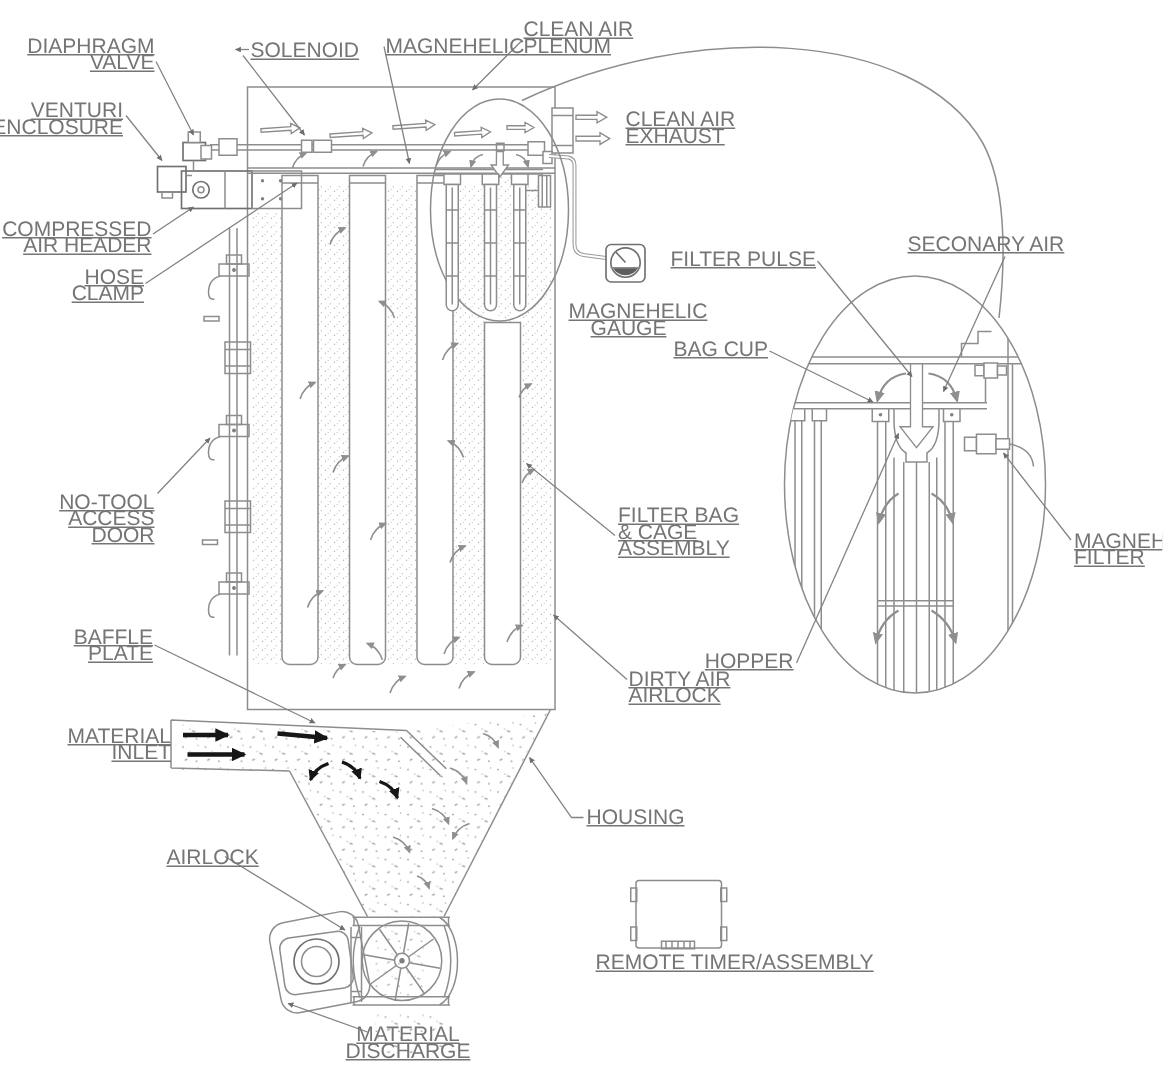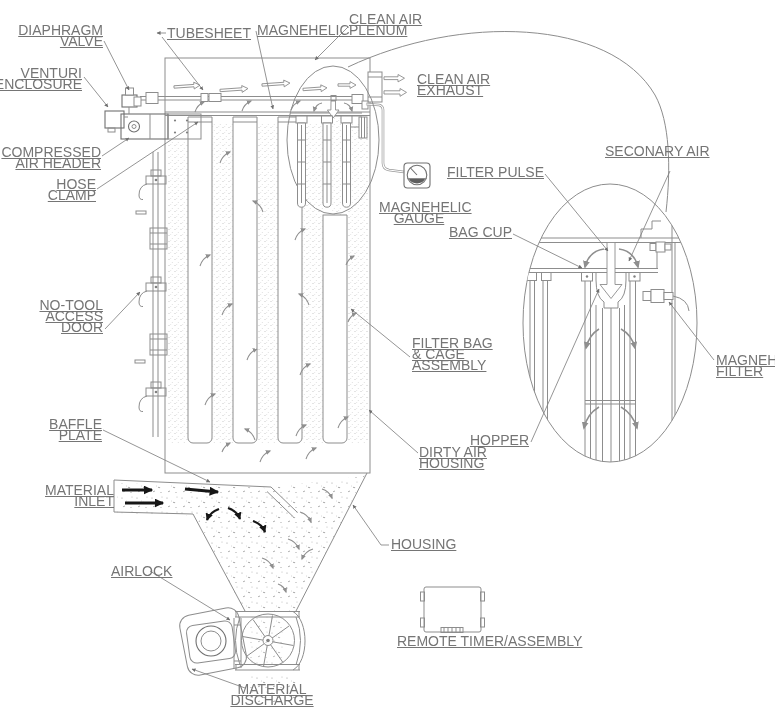--- a/index.html
+++ b/index.html
@@ -335,50 +335,50 @@
   <path d="M531,442 L599,289" class="ldr"></path>
   <path d="M714,360 L669,302" class="ldr"></path>
 </g>
 </svg>
 
 <div>
   <div class="lb r" style="right:672px;top:25px">DIAPHRAGM
 VALVE</div>
   <div class="lb r" style="right:693px;top:68px">VENTURI
 ENCLOSURE</div>
-  <div class="lb" style="left:167px;top:28px">TUBESHEET</div>
+  <div class="lb" style="left:167px;top:28px">SOLENOID</div>
   <div class="lb" style="left:257px;top:25px">MAGNEHELIC</div>
   <div class="lb" style="left:349px;top:14px">CLEAN AIR
 PLENUM</div>
   <div class="lb" style="left:417px;top:74px">CLEAN AIR
 EXHAUST</div>
   <div class="lb r" style="right:674px;top:147px">COMPRESSED
 AIR HEADER</div>
   <div class="lb r" style="right:679px;top:179px">HOSE
 CLAMP</div>
   <div class="lb c" style="left:379px;width:80px;top:202px">MAGNEHELIC
 GAUGE</div>
-  <div class="lb r" style="right:672px;top:300px">NO-TOOL
+  <div class="lb r" style="right:672px;top:329px">NO-TOOL
 ACCESS
 DOOR</div>
   <div class="lb" style="left:412px;top:338px">FILTER BAG
 &amp; CAGE
 ASSEMBLY</div>
   <div class="lb r" style="right:673px;top:419px">BAFFLE
 PLATE</div>
   <div class="lb r" style="right:661px;top:485px">MATERIAL
 INLET</div>
   <div class="lb" style="left:419px;top:447px">DIRTY AIR
-HOUSING</div>
+AIRLOCK</div>
   <div class="lb" style="left:391px;top:539px">HOUSING</div>
   <div class="lb" style="left:111px;top:566px">AIRLOCK</div>
   <div class="lb c" style="left:228px;width:88px;top:684px">MATERIAL
 DISCHARGE</div>
   <div class="lb" style="left:397px;top:636px">REMOTE TIMER/ASSEMBLY</div>
   <div class="lb r" style="right:231px;top:167px">FILTER PULSE</div>
-  <div class="lb" style="left:605px;top:146px">SECONARY AIR</div>
+  <div class="lb" style="left:605px;top:157px">SECONARY AIR</div>
   <div class="lb r" style="right:263px;top:227px">BAG CUP</div>
   <div class="lb" style="left:716px;top:355px">MAGNEHELIC
 FILTER</div>
   <div class="lb r" style="right:246px;top:435px">HOPPER</div>
 </div>
 
 </div>
 
 </body></html>

